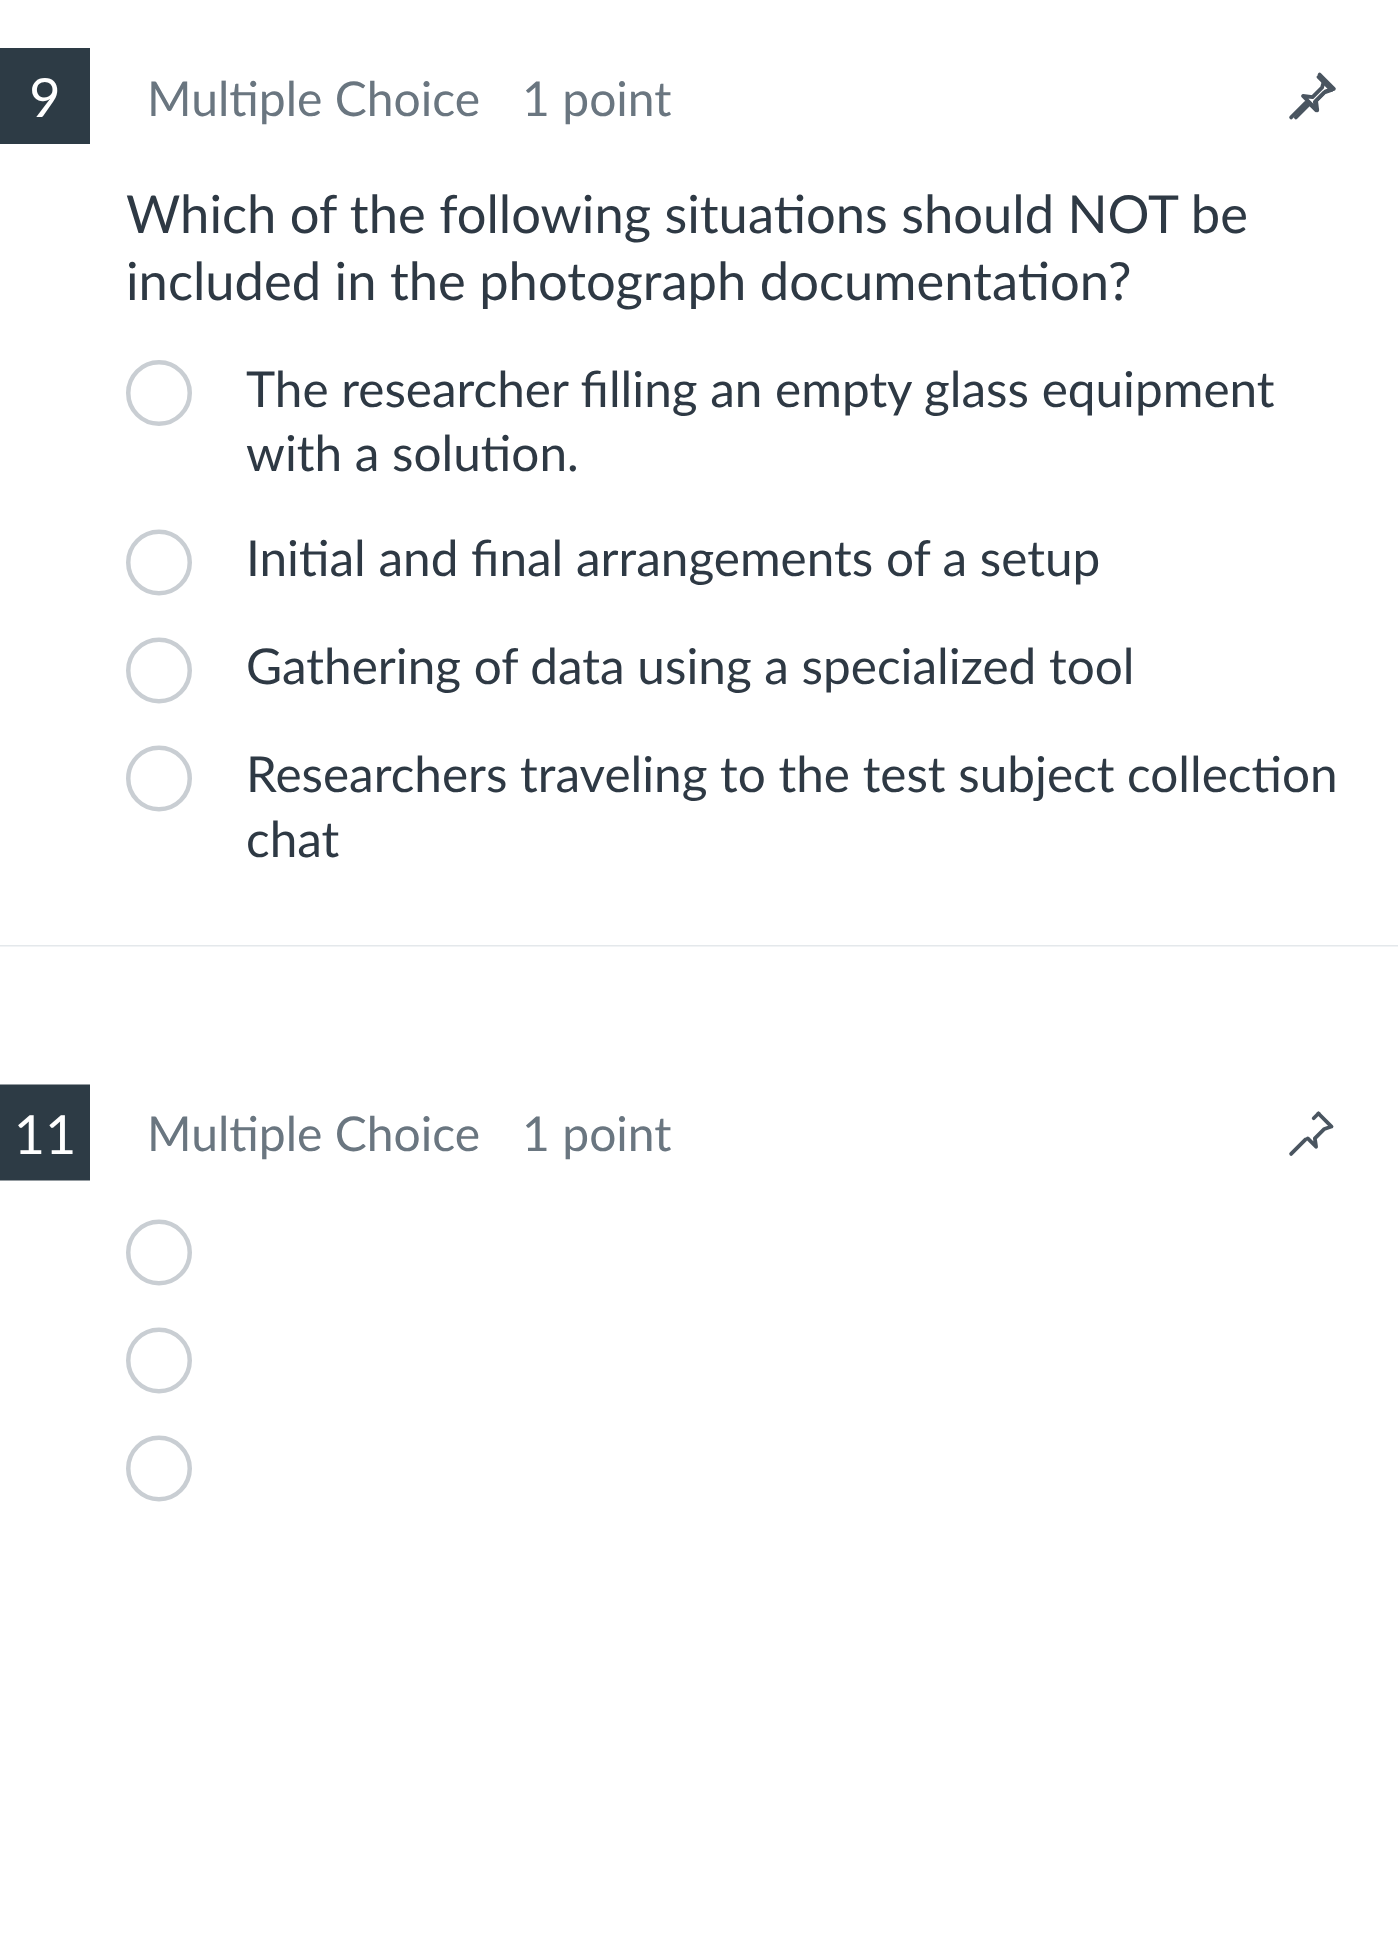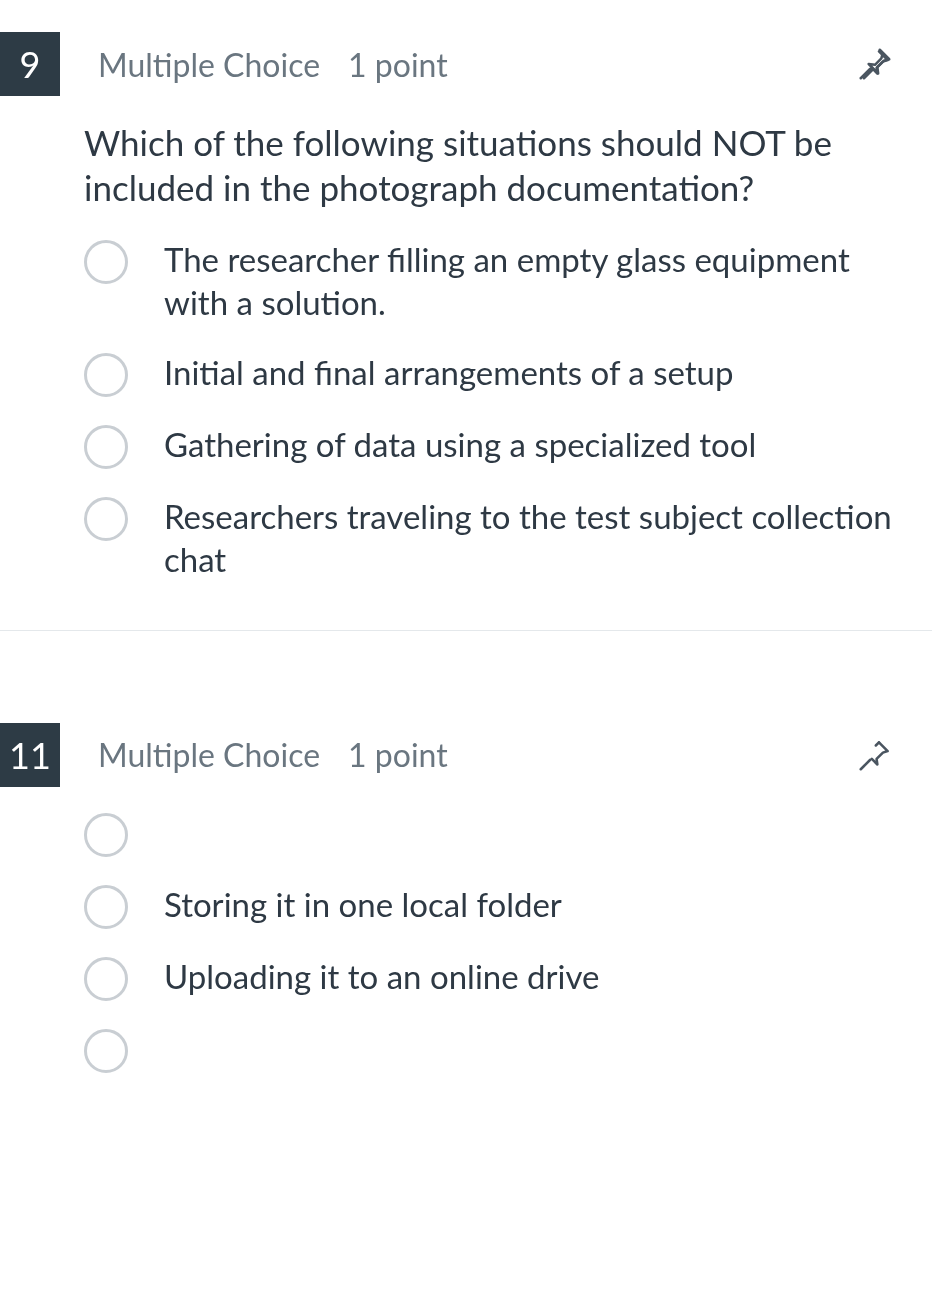--- a/index.html
+++ b/index.html
@@ -153,25 +153,20 @@
         </svg>
       </button>
     </div>
     <div class="q-body">
       <div class="options">
         <label class="option-row">
           <span class="radio-circle"></span>
         </label>
         <label class="option-row">
           <span class="radio-circle"></span>
-          <span class="option-text">Storing it in one local folder</span>
-        </label>
-        <label class="option-row">
-          <span class="radio-circle"></span>
-          <span class="option-text">Uploading it to an online drive</span>
         </label>
         <label class="option-row">
           <span class="radio-circle"></span>
         </label>
       </div>
     </div>
   </div>
 
 </div>
 

